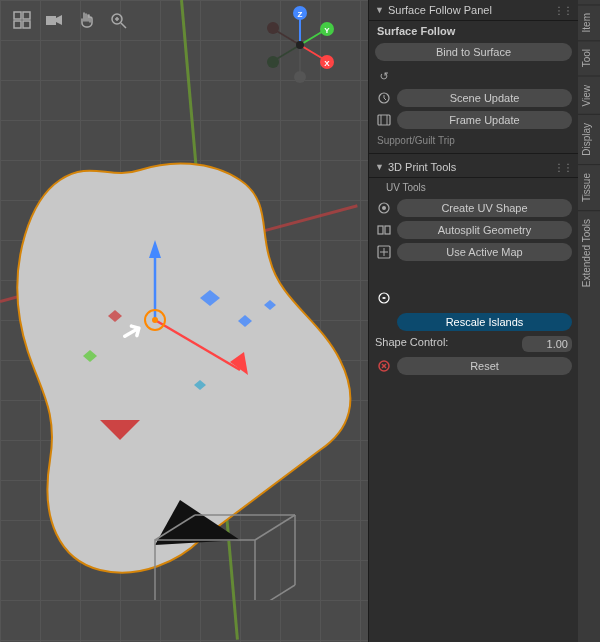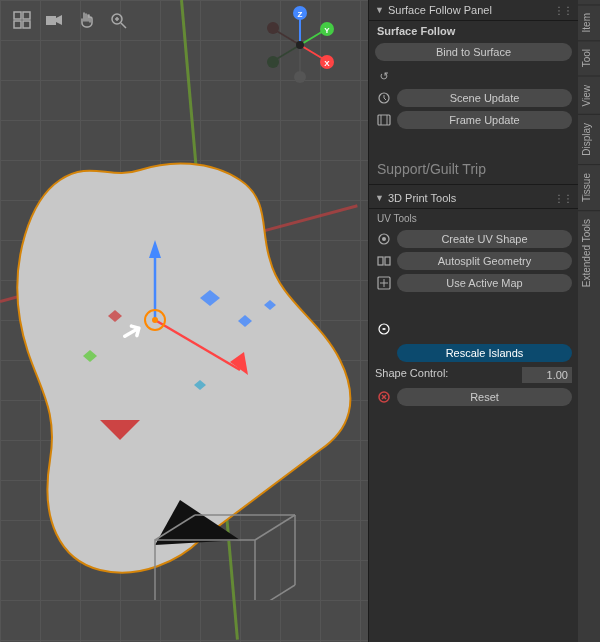--- a/index.html
+++ b/index.html
@@ -153,28 +153,28 @@
       flex-shrink: 0;
     }
     .icon-btn-row .blender-btn {
       flex: 1;
       margin-bottom: 0;
     }
 
     .support-link {
       padding: 4px 8px;
       color: #888;
-      font-size: 14px;
+      font-size: 10px;
       cursor: pointer;
-      margin-top: 26px;
     }
     .uv-label {
       padding: 4px 8px;
       color: #aaa;
       font-size: 10px;
+      margin-left: 9px;
     }
 
     
     .blender-btn.active {
       background: #0c4a6e;
       color: #fff;
       margin-top: 48px;
     }
 
     
@@ -185,21 +185,21 @@
       gap: 4px;
     }
     .shape-control-label {
       color: #ccc;
       font-size: 11px;
       flex: 1;
     }
     .shape-control-value {
       background: #4a4a4a;
       border: none;
-      border-radius: 0;
+      border-radius: 6px;
       color: #ccc;
       font-size: 11px;
       width: 50px;
       padding: 2px 4px;
       text-align: right;
     }
 
     
     .divider {
       height: 1px;

